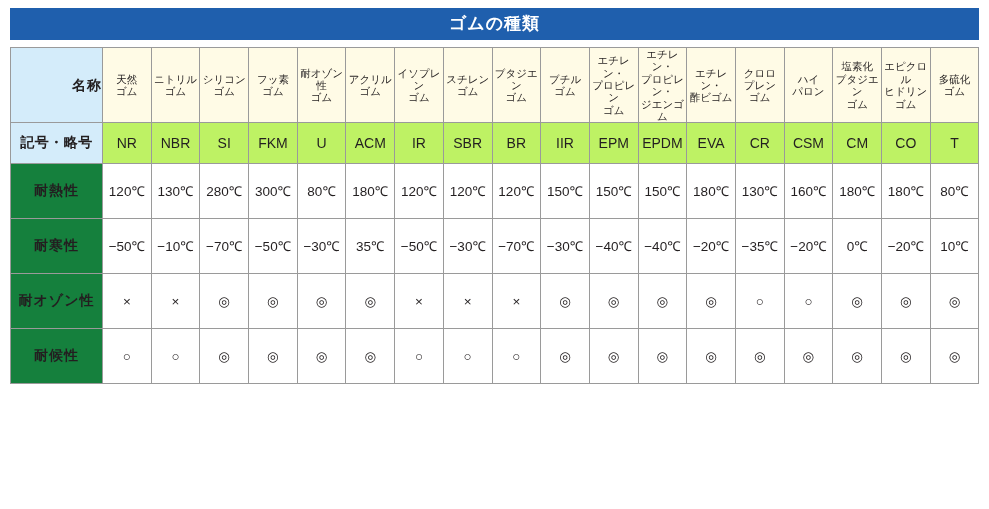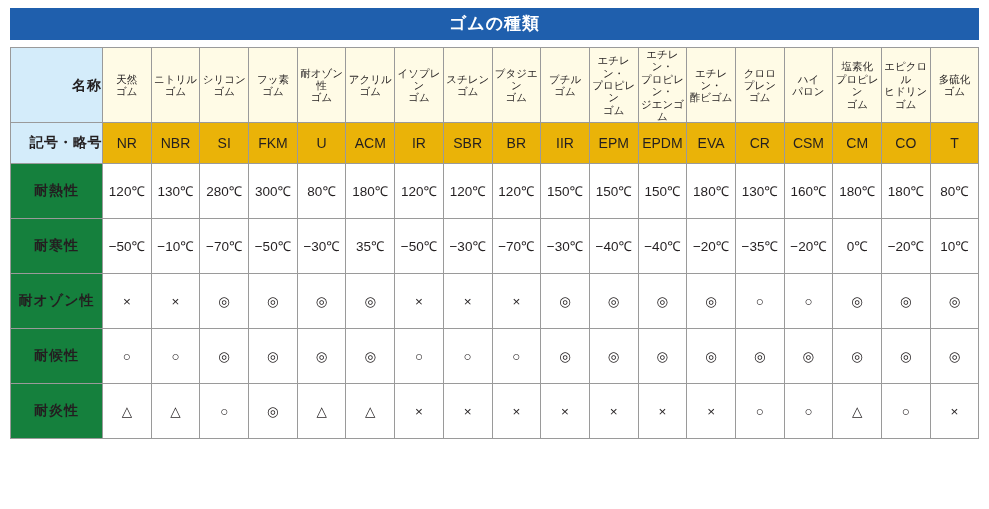--- a/index.html
+++ b/index.html
@@ -58,30 +58,29 @@
     padding: 2px 1px;
   }
   .hdr-row td.rowlabel {
     background: #d4ecfa;
     font-size: 14px;
     font-weight: bold;
     letter-spacing: 1px;
     text-align: right;
   }
   .sym-row td {
-    background: #eab308;
+    background: #bef264;
     font-size: 14px;
     height: 40px;
   }
   .sym-row td.rowlabel {
     background: #d4ecfa;
     font-size: 14px;
     font-weight: bold;
     letter-spacing: 0.5px;
-    text-align: right;
   }
   .data-row td {
     background: #ffffff;
     font-size: 13.5px;
     height: 54px;
   }
   .data-row td.rowlabel {
     background: #15803d;
     font-size: 14px;
     font-weight: bold;
@@ -185,21 +184,21 @@
             <span class="hdr-lines">クロロ
 プレン
 ゴム</span>
           </td>
         <td>
             <span class="hdr-lines">ハイ
 パロン</span>
           </td>
         <td>
             <span class="hdr-lines">塩素化
-プロピレン
+ブタジエン
 ゴム</span>
           </td>
         <td>
             <span class="hdr-lines">エピクロル
 ヒドリン
 ゴム</span>
           </td>
         <td>
             <span class="hdr-lines">多硫化
 ゴム</span>
@@ -310,36 +309,15 @@
         <td class="mark">◎</td>
         <td class="mark">◎</td>
         <td class="mark">◎</td>
         <td class="mark">◎</td>
         <td class="mark">◎</td>
         <td class="mark">◎</td>
         <td class="mark">◎</td>
         <td class="mark">◎</td>
       </tr>
 
-      <tr class="data-row">
-        <td class="rowlabel">耐炎性</td>
-        <td class="mark">△</td>
-        <td class="mark">△</td>
-        <td class="mark">○</td>
-        <td class="mark">◎</td>
-        <td class="mark">△</td>
-        <td class="mark">△</td>
-        <td class="mark">×</td>
-        <td class="mark">×</td>
-        <td class="mark">×</td>
-        <td class="mark">×</td>
-        <td class="mark">×</td>
-        <td class="mark">×</td>
-        <td class="mark">×</td>
-        <td class="mark">○</td>
-        <td class="mark">○</td>
-        <td class="mark">△</td>
-        <td class="mark">○</td>
-        <td class="mark">×</td>
-      </tr>
     </tbody>
   </table>
 </div>
 
 </body></html>

